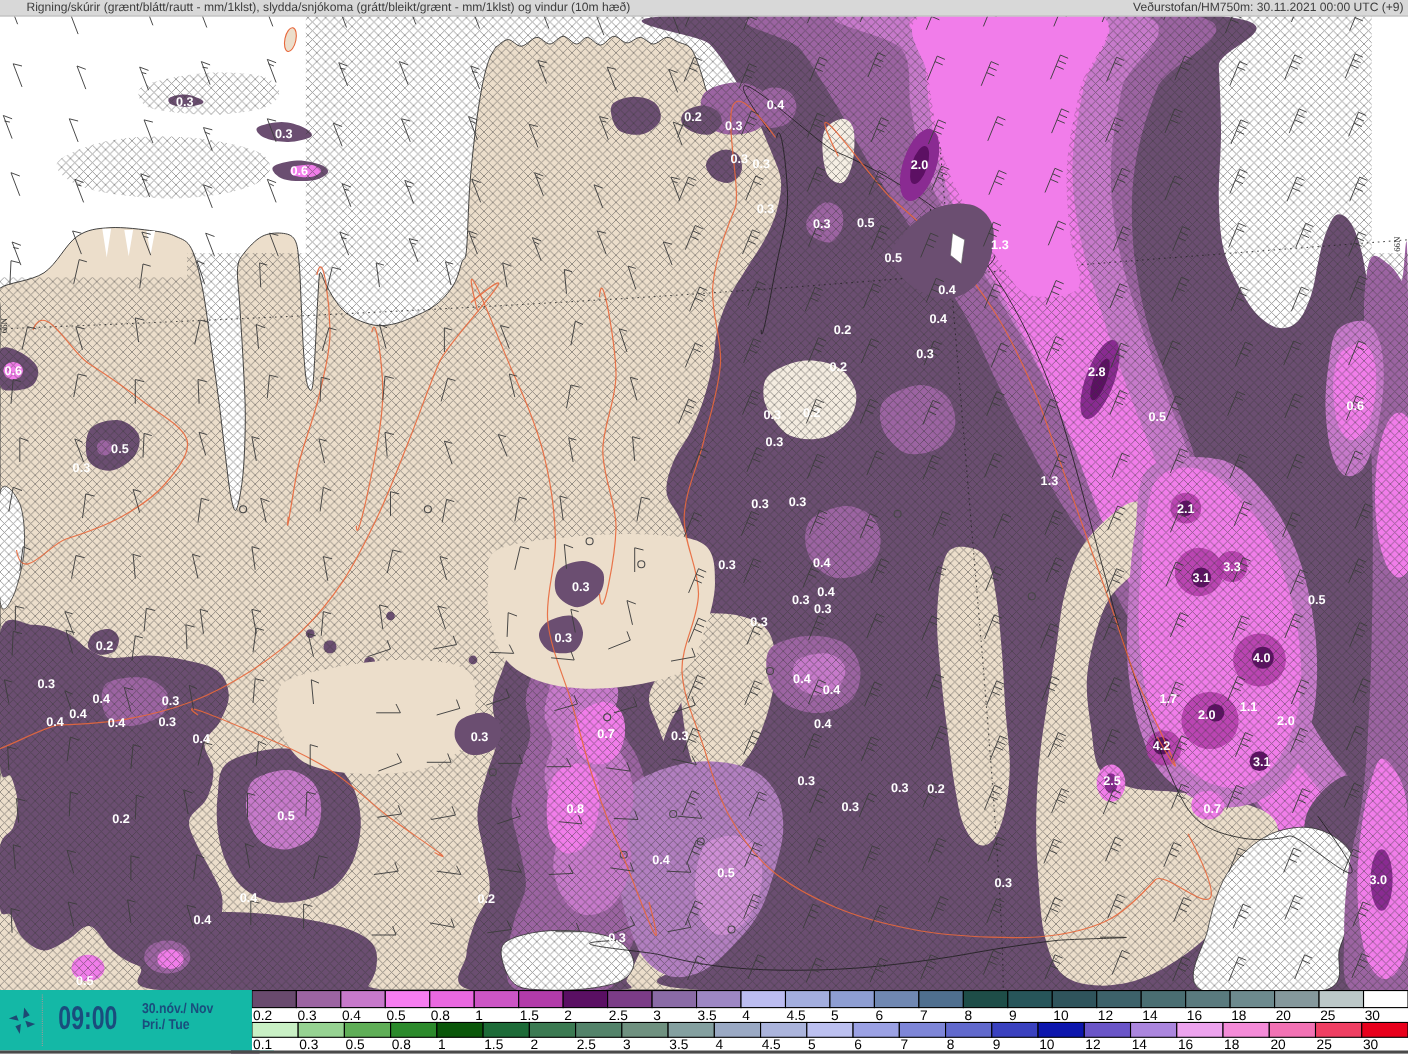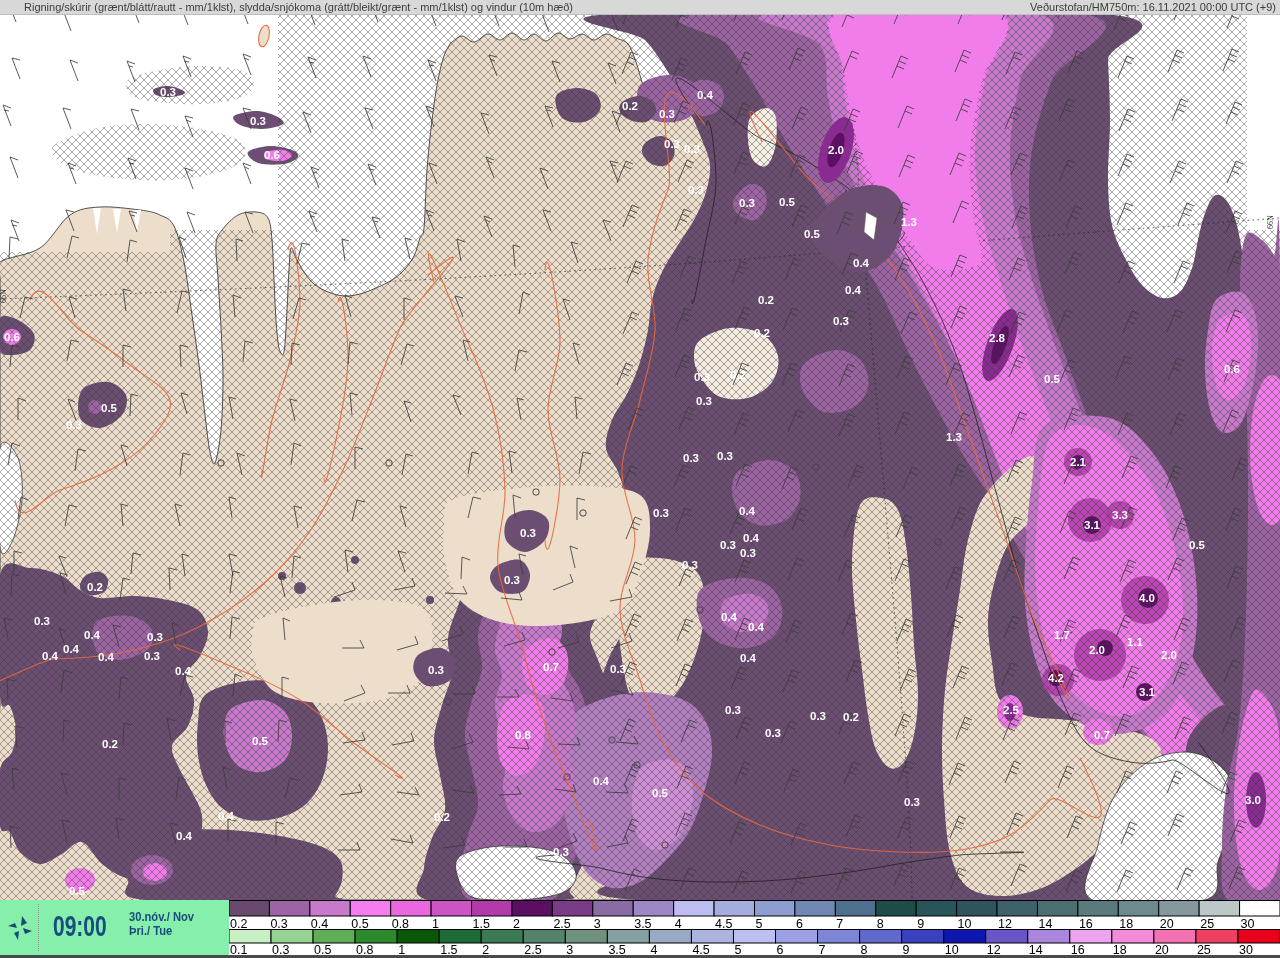--- a/index.html
+++ b/index.html
@@ -228,23 +228,23 @@
         <text x="1169" y="659" text-anchor="middle">2.0</text>
         <text x="1062" y="639" text-anchor="middle">1.7</text>
         <text x="1102" y="739" text-anchor="middle">0.7</text>
         <text x="1232" y="373" text-anchor="middle">0.6</text>
         <text x="1253" y="804" text-anchor="middle">3.0</text>
         <text x="1197" y="549" text-anchor="middle">0.5</text>
       </g>
     </svg>
     <div style="position:absolute;left:0;top:0;width:1280px;height:14px;background:#d8d8d8;border-bottom:1px solid #bdbdbd;font-family:'Liberation Sans',sans-serif;font-size:11px;color:#3c3c3c;">
       <div style="position:absolute;left:4px;top:1px;margin-left:20px;">Rigning/skúrir (grænt/blátt/rautt - mm/1klst), slydda/snjókoma (grátt/bleikt/grænt - mm/1klst) og vindur (10m hæð)</div>
-      <div style="position:absolute;right:4px;top:1px;">Veðurstofan/HM750m: 16.11.2021 00:00 UTC (+9)</div>
+      <div style="position:absolute;right:4px;top:1px;">Veðurstofan/HM750m: 30.11.2021 00:00 UTC (+9)</div>
     </div>
-    <div style="position:absolute;left:0;top:900px;width:249px;height:55px;background:#86efac;">
+    <div style="position:absolute;left:0;top:900px;width:249px;height:55px;background:#14b8a6;">
       <svg width="26" height="26" viewBox="0 0 26 26" style="position:absolute;left:7px;top:16px">
         <g fill="#1d4a73" transform="translate(13,12)">
           <path d="M1,-2 L2,-12 L7,-5 Z"></path>
           <path d="M3,0 L12,3 L5,6 Z"></path>
           <path d="M-1,3 L-2,12 L-6,5 Z"></path>
           <path d="M-3,0 L-12,-2 L-5,-5 Z"></path>
         </g>
       </svg>
       <div style="position:absolute;left:38px;top:4px;height:47px;border-left:1px dotted #9a9a9a;"></div>
       <div style="position:absolute;left:53px;top:9px;font-family:'Liberation Sans',sans-serif;font-size:30px;font-weight:bold;color:#1a4d7d;transform:scaleX(0.70);transform-origin:0 0;white-space:nowrap;">09:00</div>

